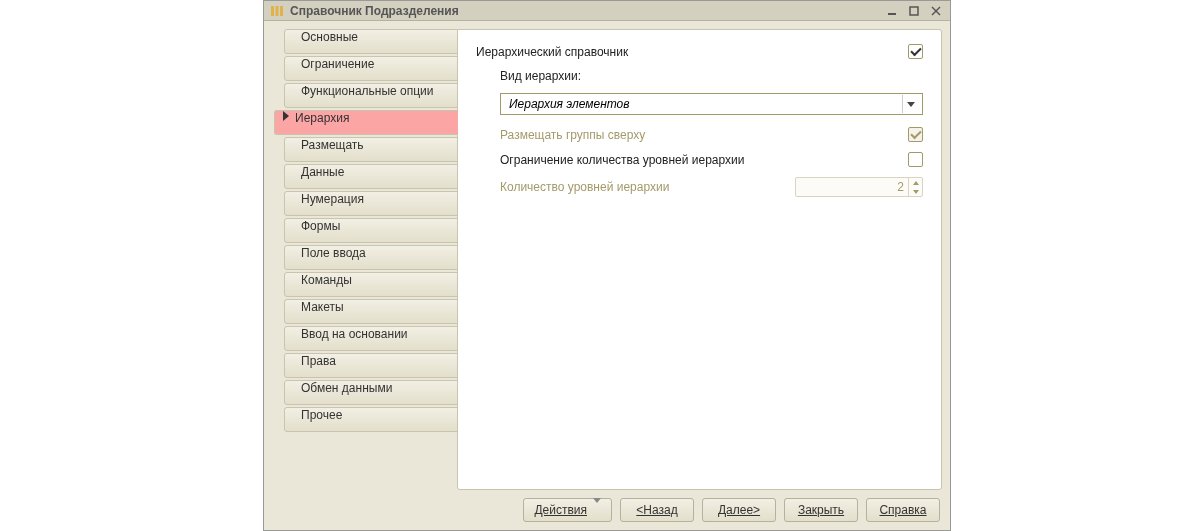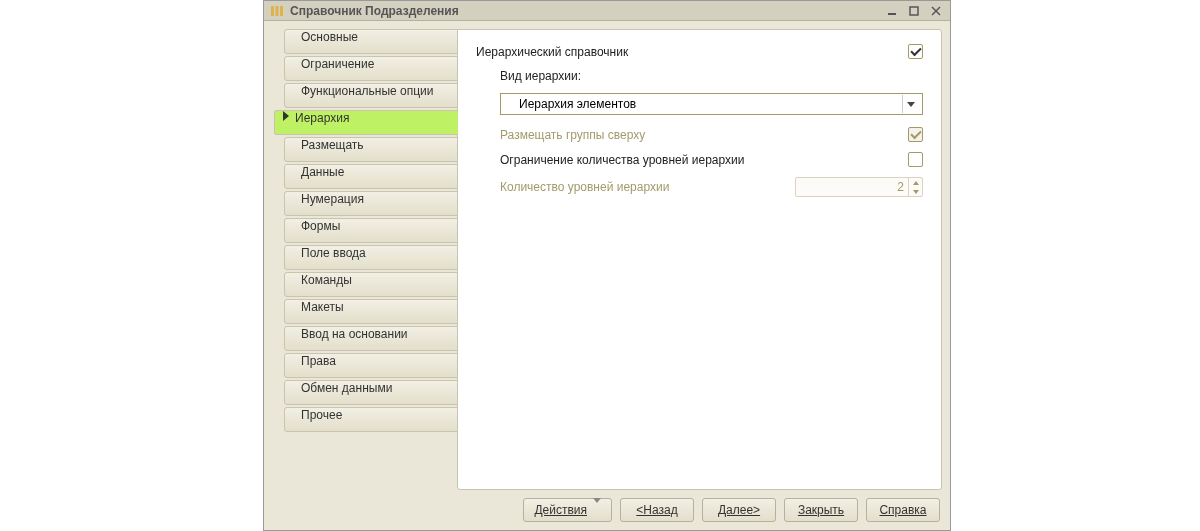--- a/index.html
+++ b/index.html
@@ -51,21 +51,21 @@
     border: 1px solid #c8c4af;
     border-radius: 3px 0 0 3px;
     display: flex; align-items: flex-start;
     padding: 0 8px 0 16px;
     color: #333;
     cursor: pointer;
     margin-left: 10px;
     position: relative;
   }
   .sidebar-item.active {
-    background: #bef264;
+    background: #fca5a5;
     border-right: none;
     margin-left: 0;
     padding-left: 8px;
     border-radius: 3px 0 0 3px;
     z-index: 2;
   }
   .sidebar-item.active .marker {
     width: 0; height: 0;
     border-top: 5px solid transparent;
     border-bottom: 5px solid transparent;
@@ -105,22 +105,23 @@
     transform: rotate(-45deg) translate(1px,-1px);
   }
   .checkbox.disabled { background: #f4f2e9; cursor: default; }
   .checkbox.disabled.checked::after { border-color: #a39a6a; }
   .select {
     flex: 1;
     height: 22px;
     border: 1px solid #a39a6a;
     background: #fff;
     display: flex; align-items: center;
-    padding: 0 4px 0 18px;
+    padding: 0 4px 0 8px;
     margin-left: 0;
+    font-style: italic;
   }
   .select .val { flex: 1; color: #000; }
   .select .drop {
     width: 16px; height: 18px;
     border-left: 1px solid #ccc;
     display: flex; align-items: center; justify-content: center;
   }
   .select .drop::after {
     content: "";
     border-left: 4px solid transparent;

